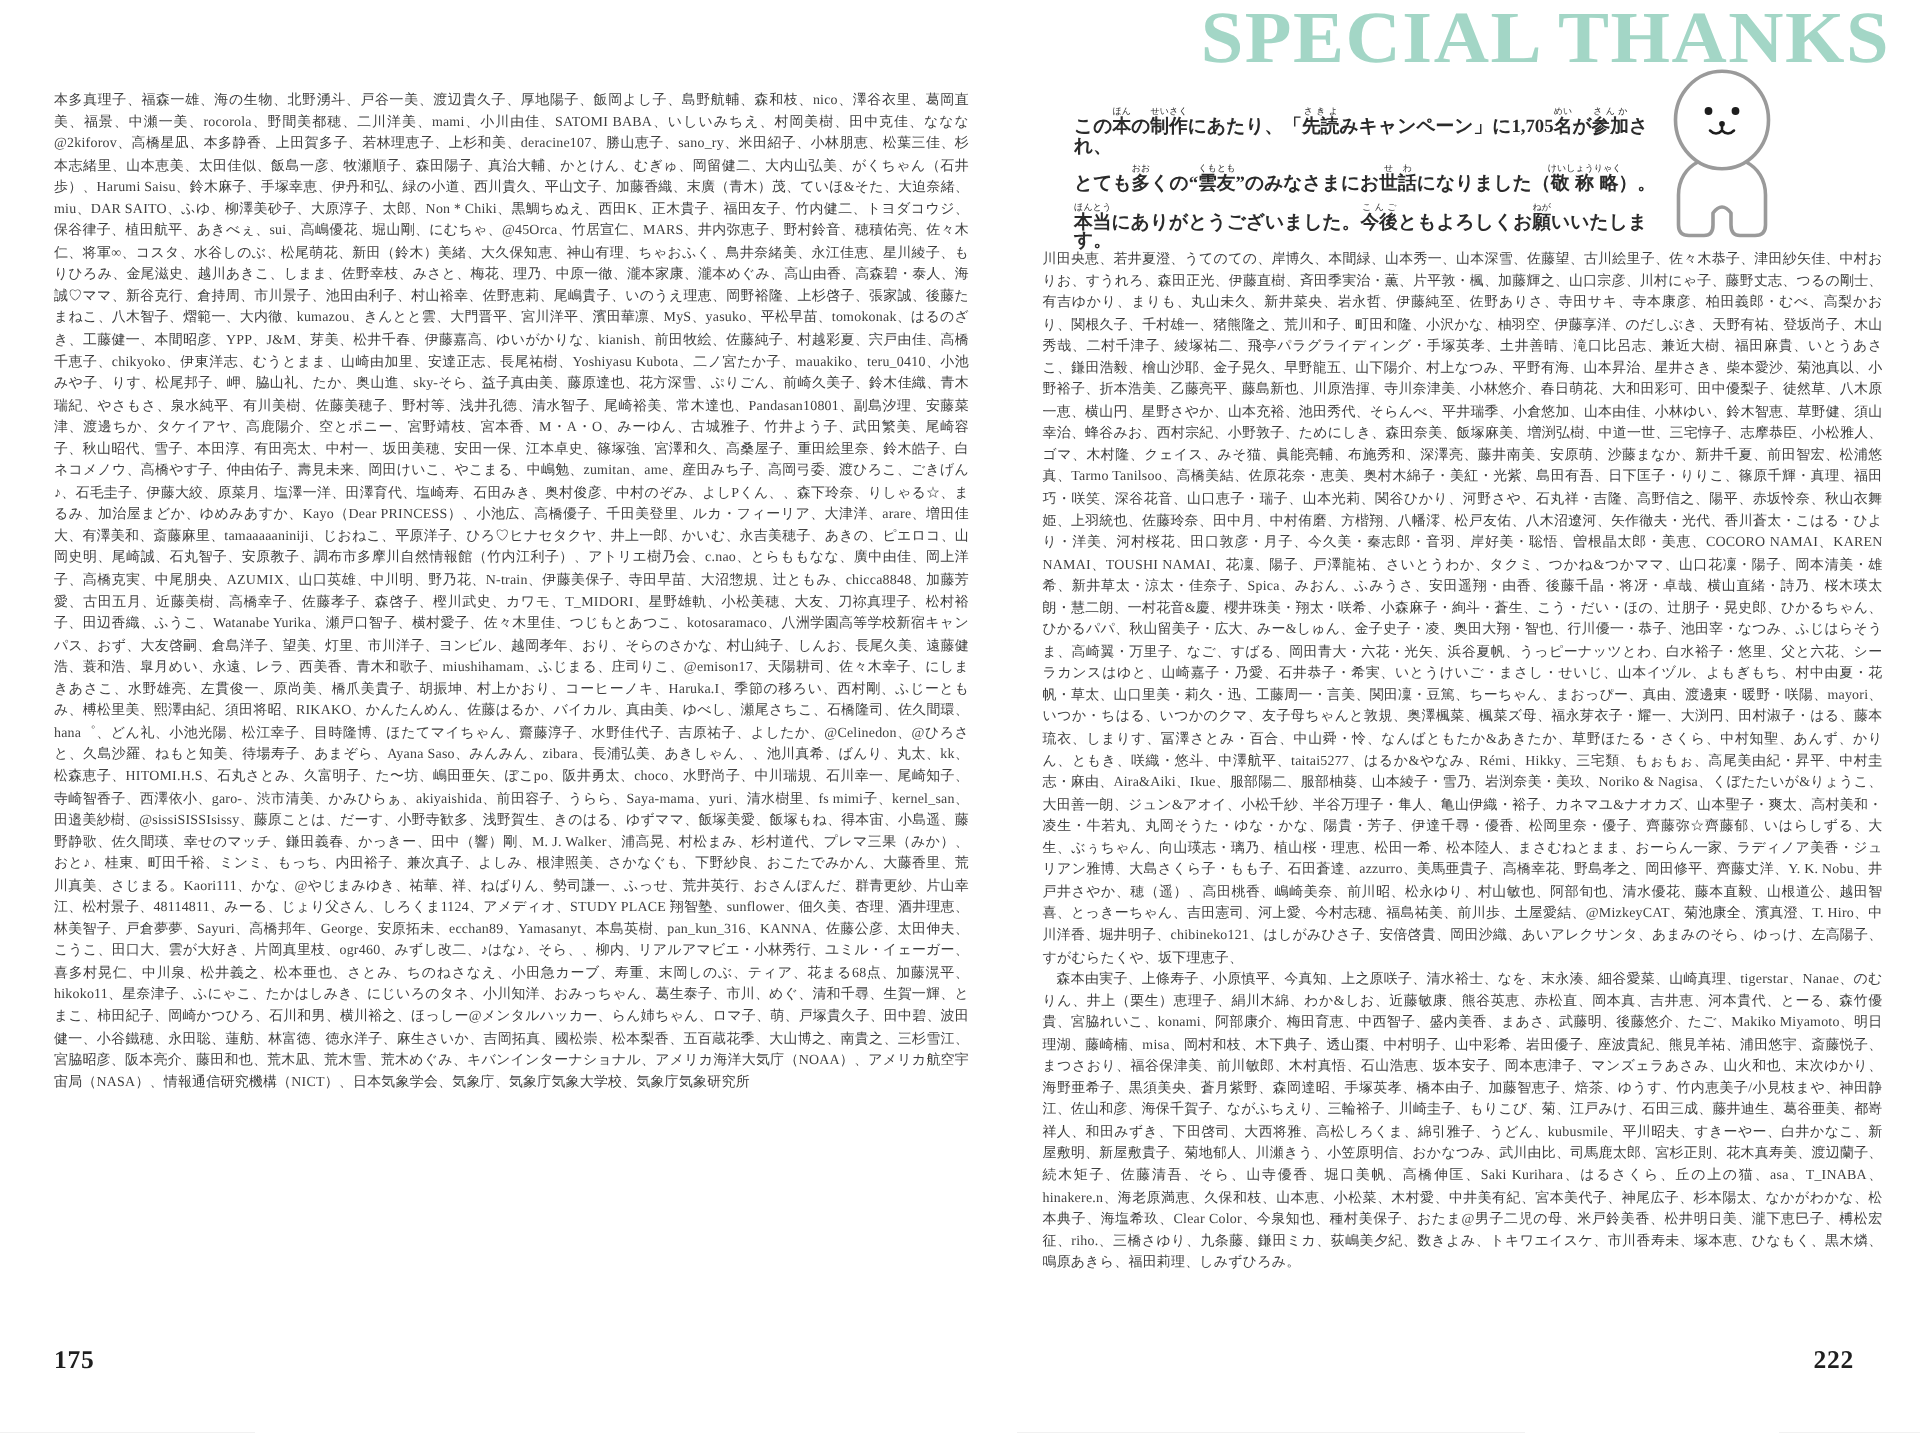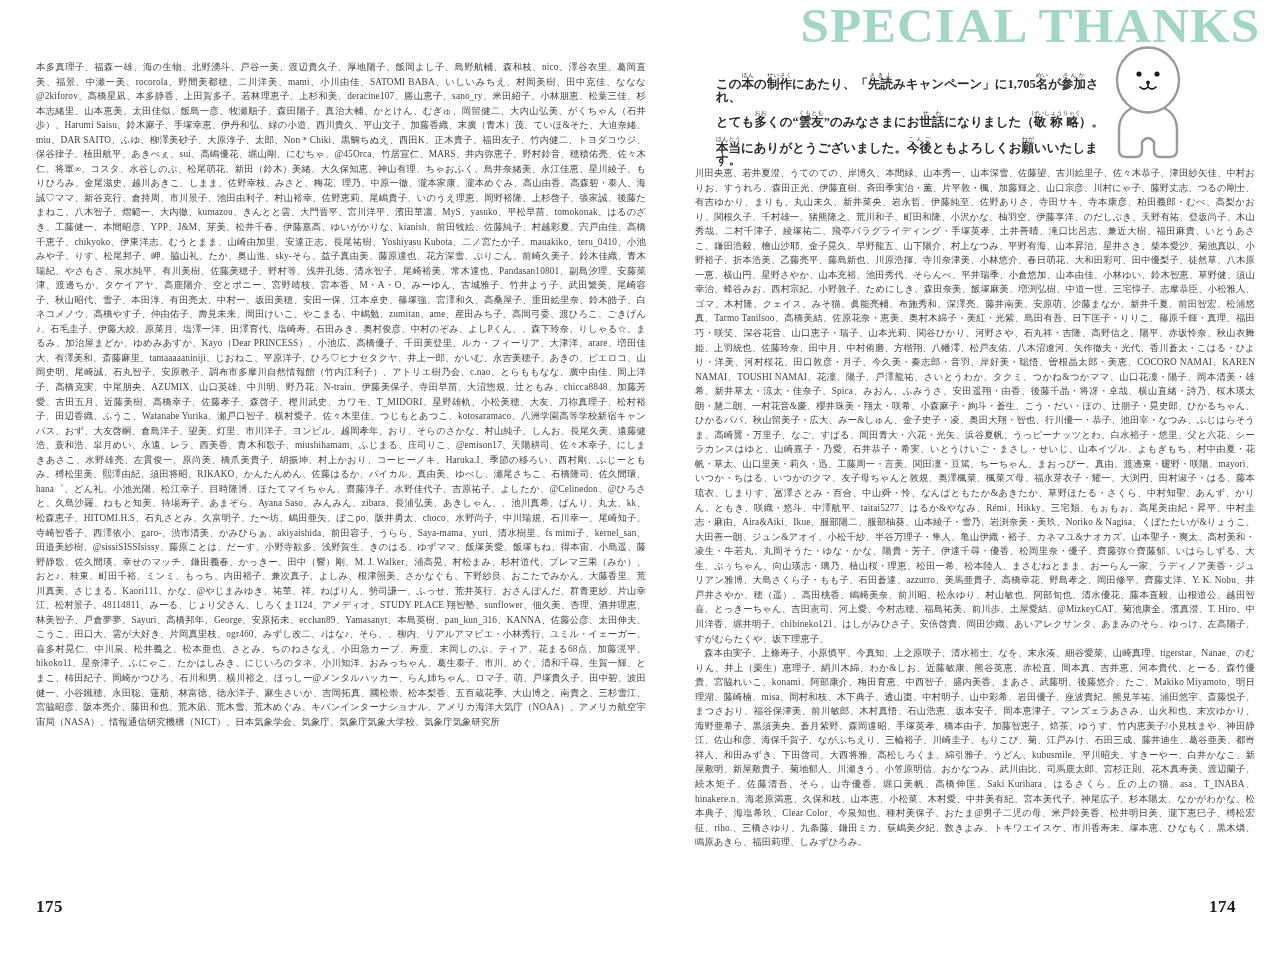--- a/index.html
+++ b/index.html
@@ -69,15 +69,15 @@
   <div class="names" id="left-names">
       <p>本多真理子、福森一雄、海の生物、北野湧斗、戸谷一美、渡辺貴久子、厚地陽子、飯岡よし子、島野航輔、森和枝、nico、澤谷衣里、葛岡直美、福景、中瀬一美、rocorola、野間美都穂、二川洋美、mami、小川由佳、SATOMI BABA、いしいみちえ、村岡美樹、田中克佳、ななな@2kiforov、高橋星凪、本多静香、上田賀多子、若林理恵子、上杉和美、deracine107、勝山恵子、sano_ry、米田紹子、小林朋恵、松葉三佳、杉本志緒里、山本恵美、太田佳似、飯島一彦、牧瀬順子、森田陽子、真治大輔、かとけん、むぎゅ、岡留健二、大内山弘美、がくちゃん（石井歩）、Harumi Saisu、鈴木麻子、手塚幸恵、伊丹和弘、緑の小道、西川貴久、平山文子、加藤香織、末廣（青木）茂、ていほ&amp;そた、大迫奈緒、miu、DAR SAITO、ふゆ、柳澤美砂子、大原淳子、太郎、Non＊Chiki、黒鯛ちぬえ、西田K、正木貴子、福田友子、竹内健二、トヨダコウジ、保谷律子、植田航平、あきべぇ、sui、高嶋優花、堀山剛、にむちゃ、@45Orca、竹居宣仁、MARS、井内弥恵子、野村鈴音、穂積佑亮、佐々木仁、将軍∞、コスタ、水谷しのぶ、松尾萌花、新田（鈴木）美緒、大久保知恵、神山有理、ちゃおふく、鳥井奈緒美、永江佳恵、星川綾子、もりひろみ、金尾滋史、越川あきこ、しまま、佐野幸枝、みさと、梅花、理乃、中原一徹、瀧本家康、瀧本めぐみ、高山由香、高森碧・泰人、海誠♡ママ、新谷克行、倉持周、市川景子、池田由利子、村山裕幸、佐野恵莉、尾嶋貴子、いのうえ理恵、岡野裕隆、上杉啓子、張家誠、後藤たまねこ、八木智子、熠範一、大内徹、kumazou、きんとと雲、大門晋平、宮川洋平、濱田華凛、MyS、yasuko、平松早苗、tomokonak、はるのざき、工藤健一、本間昭彦、YPP、J&amp;M、芽美、松井千春、伊藤嘉高、ゆいがかりな、kianish、前田牧絵、佐藤純子、村越彩夏、宍戸由佳、高橋千恵子、chikyoko、伊東洋志、むうとまま、山崎由加里、安達正志、長尾祐樹、Yoshiyasu Kubota、二ノ宮たか子、mauakiko、teru_0410、小池みや子、りす、松尾邦子、岬、脇山礼、たか、奥山進、sky-そら、益子真由美、藤原達也、花方深雪、ぷりごん、前崎久美子、鈴木佳織、青木瑞紀、やさもさ、泉水純平、有川美樹、佐藤美穂子、野村等、浅井孔徳、清水智子、尾崎裕美、常木達也、Pandasan10801、副島汐理、安藤菜津、渡邊ちか、タケイアヤ、高鹿陽介、空とポニー、宮野靖枝、宮本香、M・A・O、みーゆん、古城雅子、竹井よう子、武田繁美、尾崎容子、秋山昭代、雪子、本田淳、有田亮太、中村一、坂田美穂、安田一保、江本卓史、篠塚強、宮澤和久、高桑屋子、重田絵里奈、鈴木皓子、白ネコメノウ、高橋やす子、仲由佑子、壽見未来、岡田けいこ、やこまる、中嶋勉、zumitan、ame、産田みち子、高岡弓委、渡ひろこ、ごきげん♪、石毛圭子、伊藤大絞、原菜月、塩澤一洋、田澤育代、塩崎寿、石田みき、奥村俊彦、中村のぞみ、よしPくん、、森下玲奈、りしゃる☆、まるみ、加治屋まどか、ゆめみあすか、Kayo（Dear PRINCESS）、小池広、高橋優子、千田美登里、ルカ・フィーリア、大津洋、arare、増田佳大、有澤美和、斎藤麻里、tamaaaaaniniji、じおねこ、平原洋子、ひろ♡ヒナセタクヤ、井上一郎、かいむ、永吉美穂子、あきの、ピエロコ、山岡史明、尾崎誠、石丸智子、安原教子、調布市多摩川自然情報館（竹内江利子）、アトリエ樹乃会、c.nao、とらももなな、廣中由佳、岡上洋子、高橋克実、中尾朋央、AZUMIX、山口英雄、中川明、野乃花、N-train、伊藤美保子、寺田早苗、大沼惣規、辻ともみ、chicca8848、加藤芳愛、古田五月、近藤美樹、高橋幸子、佐藤孝子、森啓子、樫川武史、カワモ、T_MIDORI、星野雄軌、小松美穂、大友、刀祢真理子、松村裕子、田辺香織、ふうこ、Watanabe Yurika、瀬戸口智子、横村愛子、佐々木里佳、つじもとあつこ、kotosaramaco、八洲学園高等学校新宿キャンパス、おず、大友啓嗣、倉島洋子、望美、灯里、市川洋子、ヨンビル、越岡孝年、おり、そらのさかな、村山純子、しんお、長尾久美、遠藤健浩、蓑和浩、皐月めい、永遠、レラ、西美香、青木和歌子、miushihamam、ふじまる、庄司りこ、@emison17、天陽耕司、佐々木幸子、にしまきあさこ、水野雄亮、左貫俊一、原尚美、橋爪美貴子、胡振坤、村上かおり、コーヒーノキ、Haruka.I、季節の移ろい、西村剛、ふじーともみ、榑松里美、熙澤由紀、須田将昭、RIKAKO、かんたんめん、佐藤はるか、バイカル、真由美、ゆべし、瀬尾さちこ、石橋隆司、佐久間環、hana゜、どん礼、小池光陽、松江幸子、目時隆博、ほたてマイちゃん、齋藤淳子、水野佳代子、吉原祐子、よしたか、@Celinedon、@ひろさと、久島沙羅、ねもと知美、待場寿子、あまぞら、Ayana Saso、みんみん、zibara、長浦弘美、あきしゃん、、池川真希、ばんり、丸太、kk、松森恵子、HITOMI.H.S、石丸さとみ、久富明子、た〜坊、嶋田亜矢、ぼこpo、阪井勇太、choco、水野尚子、中川瑞規、石川幸一、尾崎知子、寺崎智香子、西澤依小、garo-、渋市清美、かみひらぁ、akiyaishida、前田容子、うらら、Saya-mama、yuri、清水樹里、fs mimi子、kernel_san、田邉美紗樹、@sissiSISSIsissy、藤原ことは、だーす、小野寺歓多、浅野賀生、きのはる、ゆずママ、飯塚美愛、飯塚もね、得本宙、小島遥、藤野静歌、佐久間瑛、幸せのマッチ、鎌田義春、かっきー、田中（響）剛、M. J. Walker、浦高晃、村松まみ、杉村道代、プレマ三果（みか）、おと♪、桂東、町田千裕、ミンミ、もっち、内田裕子、兼次真子、よしみ、根津照美、さかなぐも、下野紗良、おこたでみかん、大藤香里、荒川真美、さじまる。Kaori111、かな、@やじまみゆき、祐華、祥、ねばりん、勢司謙一、ふっせ、荒井英行、おさんぽんだ、群青更紗、片山幸江、松村景子、48114811、みーる、じょり父さん、しろくま1124、アメディオ、STUDY PLACE 翔智塾、sunflower、佃久美、杏理、酒井理恵、林美智子、戸倉夢夢、Sayuri、高橋邦年、George、安原拓未、ecchan89、Yamasanyt、本島英樹、pan_kun_316、KANNA、佐藤公彦、太田伸夫、こうこ、田口大、雲が大好き、片岡真里枝、ogr460、みずし改二、♪はな♪、そら、、柳内、リアルアマビエ・小林秀行、ユミル・イェーガー、喜多村晃仁、中川泉、松井義之、松本亜也、さとみ、ちのねさなえ、小田急カーブ、寿重、末岡しのぶ、ティア、花まる68点、加藤滉平、hikoko11、星奈津子、ふにゃこ、たかはしみき、にじいろのタネ、小川知洋、おみっちゃん、葛生泰子、市川、めぐ、清和千尋、生賀一輝、とまこ、柿田紀子、岡崎かつひろ、石川和男、横川裕之、ほっしー@メンタルハッカー、らん姉ちゃん、ロマ子、萌、戸塚貴久子、田中碧、波田健一、小谷鐵穂、永田聡、蓮舫、林富徳、徳永洋子、麻生さいか、吉岡拓真、國松崇、松本梨香、五百蔵花季、大山博之、南貴之、三杉雪江、宮脇昭彦、阪本亮介、藤田和也、荒木凪、荒木雪、荒木めぐみ、キバンインターナショナル、アメリカ海洋大気庁（NOAA）、アメリカ航空宇宙局（NASA）、情報通信研究機構（NICT）、日本気象学会、気象庁、気象庁気象大学校、気象庁気象研究所</p>
     </div>
 
   <div class="names" id="right-names">
       <p>川田央恵、若井夏澄、うてのての、岸博久、本間緑、山本秀一、山本深雪、佐藤望、古川絵里子、佐々木恭子、津田紗矢佳、中村おりお、すうれろ、森田正光、伊藤直樹、斉田季実治・薫、片平敦・楓、加藤輝之、山口宗彦、川村にゃ子、藤野丈志、つるの剛士、有吉ゆかり、まりも、丸山未久、新井菜央、岩永哲、伊藤純至、佐野ありさ、寺田サキ、寺本康彦、柏田義郎・むべ、高梨かおり、関根久子、千村雄一、猪熊隆之、荒川和子、町田和隆、小沢かな、柚羽空、伊藤享洋、のだしぶき、天野有祐、登坂尚子、木山秀哉、二村千津子、綾塚祐二、飛亭パラグライディング・手塚英孝、土井善晴、滝口比呂志、兼近大樹、福田麻貴、いとうあさこ、鎌田浩毅、檜山沙耶、金子晃久、早野龍五、山下陽介、村上なつみ、平野有海、山本昇治、星井さき、柴本愛沙、菊池真以、小野裕子、折本浩美、乙藤亮平、藤島新也、川原浩揮、寺川奈津美、小林悠介、春日萌花、大和田彩可、田中優梨子、徒然草、八木原一恵、横山円、星野さやか、山本充裕、池田秀代、そらんべ、平井瑞季、小倉悠加、山本由佳、小林ゆい、鈴木智恵、草野健、須山幸治、蜂谷みお、西村宗紀、小野敦子、ためにしき、森田奈美、飯塚麻美、増渕弘樹、中道一世、三宅惇子、志摩恭臣、小松雅人、ゴマ、木村隆、クェイス、みそ猫、眞能亮輔、布施秀和、深澤亮、藤井南美、安原萌、沙藤まなか、新井千夏、前田智宏、松浦悠真、Tarmo Tanilsoo、高橋美結、佐原花奈・恵美、奥村木綿子・美紅・光紫、島田有吾、日下匡子・りりこ、篠原千輝・真理、福田巧・咲笑、深谷花音、山口恵子・瑞子、山本光莉、関谷ひかり、河野さや、石丸祥・吉隆、高野信之、陽平、赤坂怜奈、秋山衣舞姫、上羽統也、佐藤玲奈、田中月、中村侑磨、方楷翔、八幡澪、松戸友佑、八木沼遼河、矢作徹夫・光代、香川蒼太・こはる・ひより・洋美、河村桜花、田口敦彦・月子、今久美・秦志郎・音羽、岸好美・聡悟、曽根晶太郎・美恵、COCORO NAMAI、KAREN NAMAI、TOUSHI NAMAI、花凜、陽子、戸澤龍祐、さいとうわか、タクミ、つかね&amp;つかママ、山口花凜・陽子、岡本清美・雄希、新井草太・涼太・佳奈子、Spica、みおん、ふみうさ、安田遥翔・由香、後藤千晶・将冴・卓哉、横山直緒・詩乃、桜木瑛太朗・慧二朗、一村花音&amp;慶、櫻井珠美・翔太・咲希、小森麻子・絢斗・蒼生、こう・だい・ほの、辻朋子・晃史郎、ひかるちゃん、ひかるパパ、秋山留美子・広大、みー&amp;しゅん、金子史子・凌、奥田大翔・智也、行川優一・恭子、池田宰・なつみ、ふじはらそうま、高崎翼・万里子、なご、すばる、岡田青大・六花・光矢、浜谷夏帆、うっピーナッツとわ、白水裕子・悠里、父と六花、シーラカンスはゆと、山崎嘉子・乃愛、石井恭子・希実、いとうけいご・まさし・せいじ、山本イヅル、よもぎもち、村中由夏・花帆・草太、山口里美・莉久・迅、工藤周一・言美、関田凜・豆篤、ちーちゃん、まおっぴー、真由、渡邊東・暖野・咲陽、mayori、いつか・ちはる、いつかのクマ、友子母ちゃんと敦規、奥澤楓菜、楓菜ズ母、福永芽衣子・耀一、大渕円、田村淑子・はる、藤本琉衣、しまりす、冨澤さとみ・百合、中山舜・怜、なんばともたか&amp;あきたか、草野ほたる・さくら、中村知聖、あんず、かりん、ともき、咲織・悠斗、中澤航平、taitai5277、はるか&amp;やなみ、Rémi、Hikky、三宅類、もぉもぉ、高尾美由紀・昇平、中村圭志・麻由、Aira&amp;Aiki、Ikue、服部陽二、服部柚葵、山本綾子・雪乃、岩渕奈美・美玖、Noriko &amp; Nagisa、くぼたたいが&amp;りょうこ、大田善一朗、ジュン&amp;アオイ、小松千紗、半谷万理子・隼人、亀山伊織・裕子、カネマユ&amp;ナオカズ、山本聖子・爽太、高村美和・凌生・牛若丸、丸岡そうた・ゆな・かな、陽貴・芳子、伊達千尋・優香、松岡里奈・優子、齊藤弥☆齊藤郁、いはらしずる、大生、ぶぅちゃん、向山瑛志・璃乃、植山桜・理恵、松田一希、松本陸人、まさむねとまま、おーらん一家、ラディノア美香・ジュリアン雅博、大島さくら子・もも子、石田蒼達、azzurro、美馬亜貴子、高橋幸花、野島孝之、岡田修平、齊藤丈洋、Y. K. Nobu、井戸井さやか、穂（遥）、高田桃香、嶋崎美奈、前川昭、松永ゆり、村山敏也、阿部旬也、清水優花、藤本直毅、山根道公、越田智喜、とっきーちゃん、吉田憲司、河上愛、今村志穂、福島祐美、前川歩、土屋愛結、@MizkeyCAT、菊池康全、濱真澄、T. Hiro、中川洋香、堀井明子、chibineko121、はしがみひさ子、安倍啓貴、岡田沙織、あいアレクサンタ、あまみのそら、ゆっけ、左高陽子、すがむらたくや、坂下理恵子、</p>
       <p class="indent">森本由実子、上條寿子、小原慎平、今真知、上之原咲子、清水裕士、なを、末永湊、細谷愛菜、山崎真理、tigerstar、Nanae、のむりん、井上（栗生）恵理子、絹川木綿、わか&amp;しお、近藤敏康、熊谷英恵、赤松直、岡本真、吉井恵、河本貴代、とーる、森竹優貴、宮脇れいこ、konami、阿部康介、梅田育恵、中西智子、盛内美香、まあさ、武藤明、後藤悠介、たご、Makiko Miyamoto、明日理湖、藤崎楠、misa、岡村和枝、木下典子、透山棗、中村明子、山中彩希、岩田優子、座波貴紀、熊見羊祐、浦田悠宇、斎藤悦子、まつさおり、福谷保津美、前川敏郎、木村真悟、石山浩恵、坂本安子、岡本恵津子、マンズェラあさみ、山火和也、末次ゆかり、海野亜希子、黒須美央、蒼月紫野、森岡達昭、手塚英孝、橋本由子、加藤智恵子、焙茶、ゆうす、竹内恵美子/小見枝まや、神田静江、佐山和彦、海保千賀子、ながふちえり、三輪裕子、川崎圭子、もりこび、菊、江戸みけ、石田三成、藤井迪生、葛谷亜美、都嵜祥人、和田みずき、下田啓司、大西将雅、高松しろくま、綿引雅子、うどん、kubusmile、平川昭夫、すきーやー、白井かなこ、新屋敷明、新屋敷貴子、菊地郁人、川瀬きう、小笠原明信、おかなつみ、武川由比、司馬鹿太郎、宮杉正則、花木真寿美、渡辺蘭子、続木矩子、佐藤清吾、そら、山寺優香、堀口美帆、高橋伸匡、Saki Kurihara、はるさくら、丘の上の猫、asa、T_INABA、hinakere.n、海老原満恵、久保和枝、山本恵、小松菜、木村愛、中井美有紀、宮本美代子、神尾広子、杉本陽太、なかがわかな、松本典子、海塩希玖、Clear Color、今泉知也、種村美保子、おたま@男子二児の母、米戸鈴美香、松井明日美、瀧下恵巳子、榑松宏征、riho.、三橋さゆり、九条藤、鎌田ミカ、荻嶋美夕紀、数きよみ、トキワエイスケ、市川香寿未、塚本恵、ひなもく、黒木燐、鳴原あきら、福田莉理、しみずひろみ。</p>
     </div>
 
   <div class="pagenum" id="pagenum-left">175</div>
-  <div class="pagenum" id="pagenum-right">174</div>
+  <div class="pagenum" id="pagenum-right">222</div>
 
 </div>
 
 </body></html>

